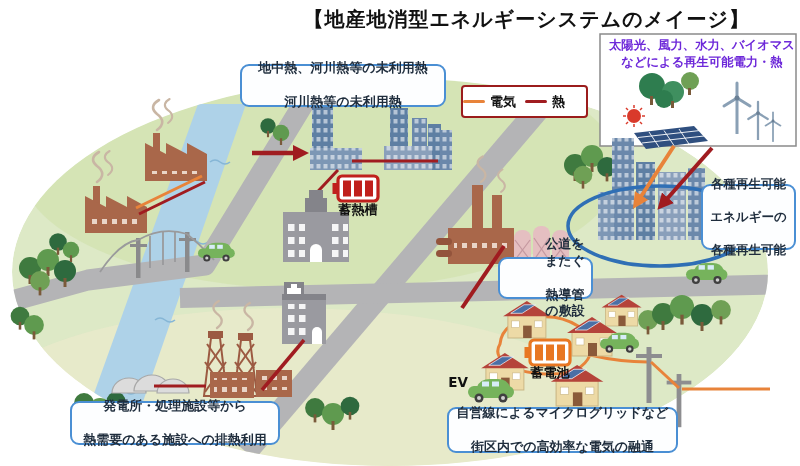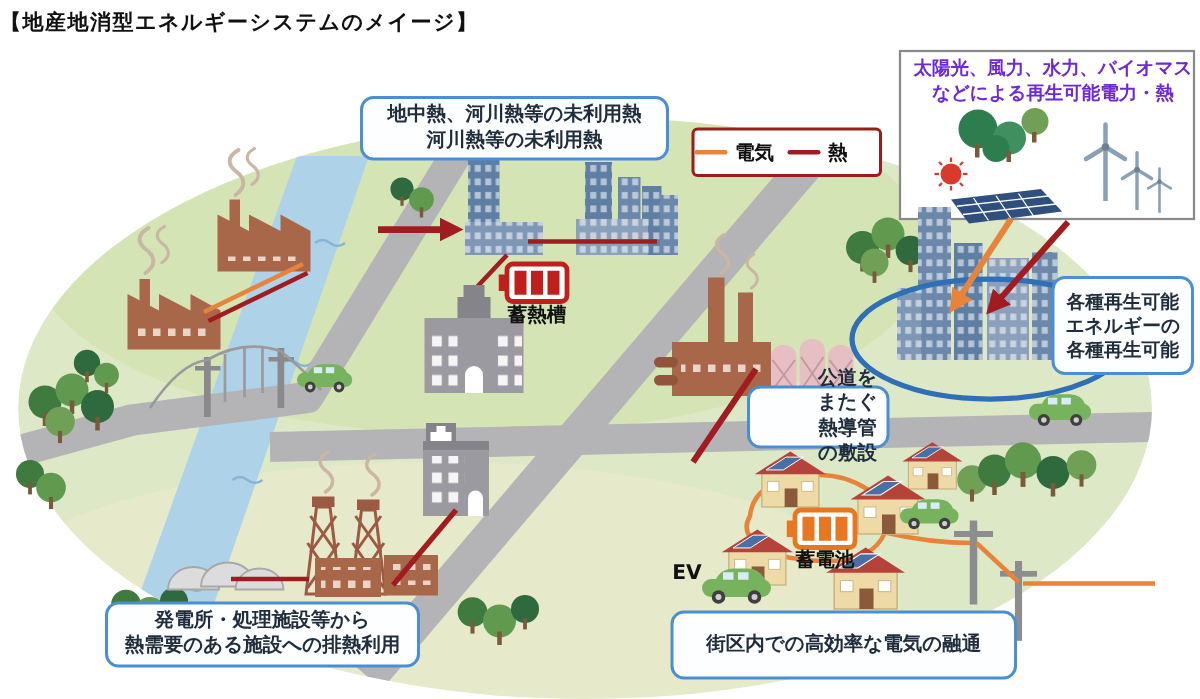--- a/index.html
+++ b/index.html
@@ -1,23 +1,23 @@
 <!DOCTYPE html>
 <html><head>
 <meta charset="utf-8">
 <style>
   html,body{margin:0;padding:0;background:#fff;}
   .stage{position:relative;width:800px;height:466px;overflow:hidden;background:#fff;
          font-family:"DejaVu Sans","Liberation Sans",sans-serif;}
   .stage svg{position:absolute;left:0;top:0;}
   .ovl{position:absolute;box-sizing:border-box;}
-  .title{left:0;top:6px;width:750px;text-align:left;font-size:14px;font-weight:bold;color:#111;letter-spacing:1px;}
+  .title{left:0;top:6px;width:750px;text-align:right;font-size:20px;font-weight:bold;color:#111;letter-spacing:1px;}
   .callout{background:#fdfeff;border:2.5px solid #4a8fd4;border-radius:9px;
            display:flex;flex-direction:column;justify-content:center;align-items:center;
-           text-align:center;font-weight:bold;color:#1f2d3d;line-height:1.28;padding:3px 4px;}
+           text-align:center;font-weight:bold;color:#1f2d3d;line-height:1.28;padding:3px 4px;gap:17px;}
   .c1{left:8px;top:104px;width:140px;height:60px;font-size:12.5px;}
   .c2{left:240px;top:64px;width:206px;height:43px;font-size:13px;}
   .c3{left:701px;top:184px;width:95px;height:66px;font-size:12.5px;}
   .c4{left:498px;top:257px;width:95px;height:42px;font-size:13px;padding-left:43px;}
   .c5{left:70px;top:401px;width:210px;height:44px;font-size:13px;}
   .c6{left:447px;top:407px;width:231px;height:46px;font-size:13px;}
   .legend{left:461px;top:85px;width:127px;height:33px;border:2px solid #9b1c1c;border-radius:4px;
           background:#fff;display:flex;align-items:center;justify-content:flex-start;gap:9px;
           font-size:13px;font-weight:bold;color:#111;}
   .legend .sw{display:inline-block;width:22px;height:3.5px;border-radius:2px;}
@@ -379,20 +379,21 @@
   <span>公道をまたぐ</span>
   <span>熱導管の敷設</span>
 </div>
 
 <div class="ovl callout c5">
   <span>発電所・処理施設等から</span>
   <span>熱需要のある施設への排熱利用</span>
 </div>
 
 <div class="ovl callout c6">
+  <span>自営線によるマイクログリッドなど</span>
   <span>街区内での高効率な電気の融通</span>
 </div>
 
 <div class="ovl legend">
   <span class="item">
     <span class="sw" style="background:#e8833a"></span>
     <span>電気</span>
   </span>
   <span class="item">
     <span class="sw" style="background:#a01c20"></span>

